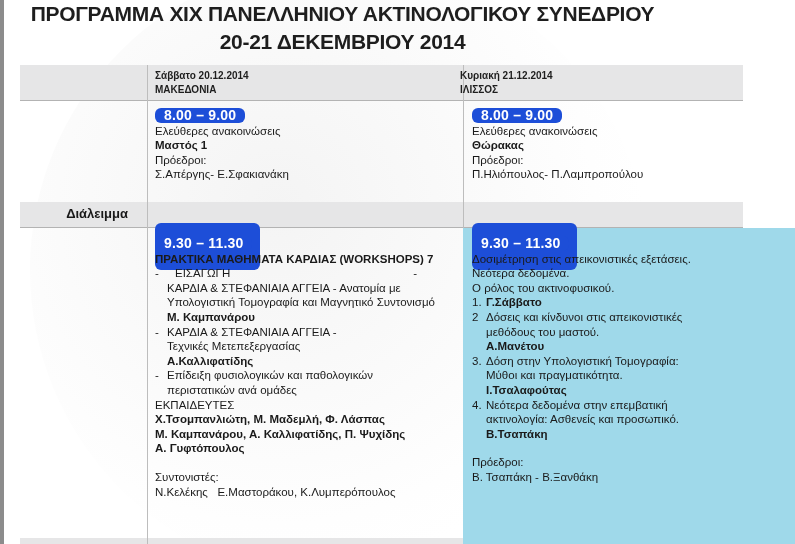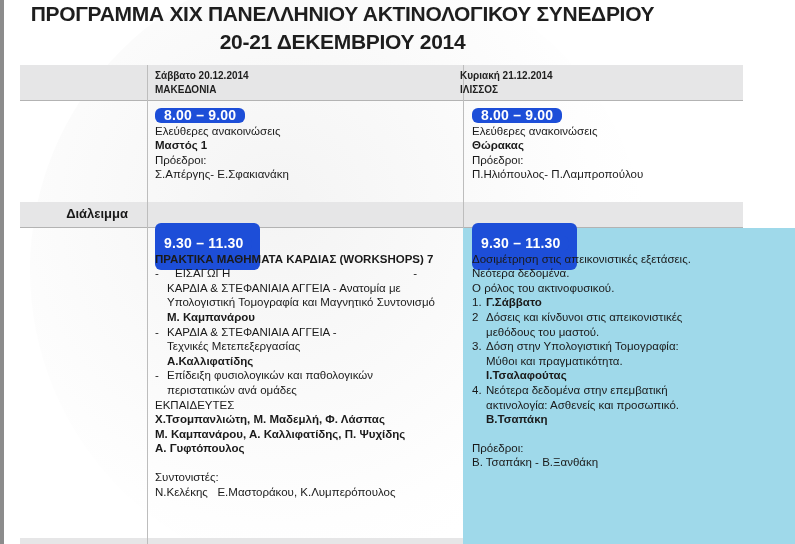--- a/index.html
+++ b/index.html
@@ -148,20 +148,21 @@
   <div>Δοσιμέτρηση στις απεικονιστικές εξετάσεις.</div>
   <div>Νεότερα δεδομένα.</div>
   <div>Ο ρόλος του ακτινοφυσικού.</div>
   <div class="numli" style="width:215px;">
     <span class="mk">1.</span>
     <div class="b">Γ.Σάββατο</div>
   </div>
   <div class="numli" style="width:205px;">
     <span class="mk">2</span>
     <span>Δόσεις και κίνδυνοι στις απεικονιστικές μεθόδους του μαστού.</span>
+    <div class="b">Α.Μανέτου</div>
   </div>
   <div class="numli" style="width:205px;">
     <span class="mk">3.</span>
     <span>Δόση στην Υπολογιστική Τομογραφία: Μύθοι και πραγματικότητα.</span>
     <div class="b">Ι.Τσαλαφούτας</div>
   </div>
   <div class="numli" style="width:215px;">
     <span class="mk">4.</span>
     <span>Νεότερα δεδομένα στην επεμβατική ακτινολογία: Ασθενείς και προσωπικό.</span>
     <div class="b">Β.Τσαπάκη</div>

